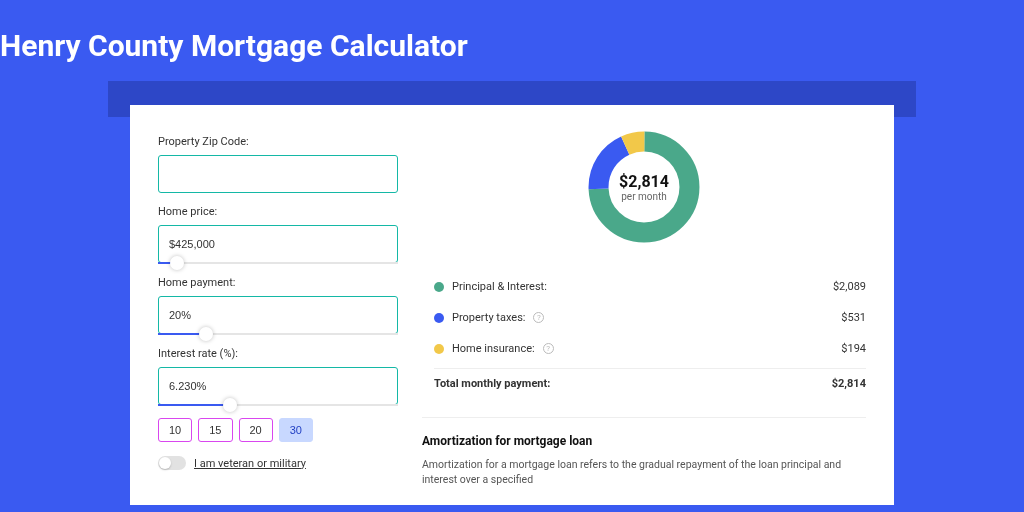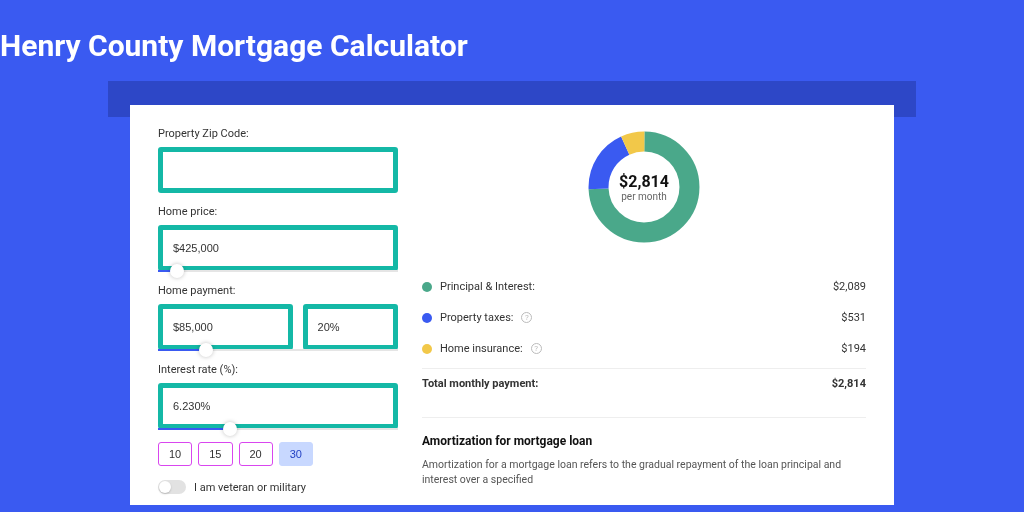--- a/index.html
+++ b/index.html
@@ -23,30 +23,30 @@
   }
   .card {
     background: #fff;
     margin: -12px 130px 0;
     padding: 22px 28px 0;
     display: flex;
     gap: 24px;
     height: 400px;
     overflow: hidden;
   }
-  .left { width: 240px; flex-shrink: 0; }
+  .left { width: 240px; flex-shrink: 0; margin-top: 8px; }
   .right { flex: 1; }
   .field-label {
     font-size: 11px;
     color: #333;
     margin-bottom: 7px;
   }
   .text-input {
     width: 100%;
-    border: 5px solid #14b8a6;
+    border: 1px solid #14b8a6;
     border-radius: 3px;
     padding: 12px 10px;
     font-size: 11px;
     color: #333;
     background: #fff;
   }
   .field-group { margin-bottom: 12px; }
   .slider-track {
     height: 2px;
     background: #e5e5e5;
@@ -100,21 +100,21 @@
   .toggle-knob {
     position: absolute;
     left: 1px;
     top: 1px;
     width: 12px;
     height: 12px;
     border-radius: 50%;
     background: #fff;
     box-shadow: 0 1px 2px rgba(0,0,0,0.2);
   }
-  .toggle-label { font-size: 11px; color: #333; }
+  .toggle-label { font-size: 11px; color: #333; text-decoration: underline; }
   .section-title {
     font-size: 12px;
     font-weight: 700;
     color: #111;
     margin-bottom: 14px;
   }
   .donut-wrap { display: flex; justify-content: center; margin-bottom: 6px; }
   .donut { position: relative; width: 120px; height: 120px; }
   .donut svg { width: 120px; height: 120px; display: block; }
   .donut-center {
@@ -128,20 +128,21 @@
   .donut-amount { font-size: 16px; font-weight: 700; color: #111; }
   .donut-sub { font-size: 10px; color: #666; }
   .breakdown { margin-top: 24px; }
   .line {
     display: flex;
     align-items: flex-start;
     justify-content: space-between;
     font-size: 11px;
     color: #333;
     padding: 9px 0;
+    margin-left: 12px;
   }
   .line .left-part { display: flex; align-items: center; gap: 8px; }
   .dot {
     width: 10px;
     height: 10px;
     border-radius: 50%;
     display: inline-block;
     flex-shrink: 0;
   }
   .info-icon {
@@ -194,21 +195,20 @@
       <input class="text-input" type="text" value="$425,000" style="">
       <div class="slider-track">
         <div class="slider-fill" style="width: 8%;"></div>
         <div class="slider-thumb" style="left: 8%;"></div>
       </div>
     </div>
 
     <div class="field-group">
       <div class="field-label">Home payment:</div>
       <div class="dp-row">
-        <input class="text-input dp-amount" type="text" value="$85,000" style="">
         <input class="text-input dp-pct" type="text" value="20%" style="">
       </div>
       <div class="slider-track">
         <div class="slider-fill" style="width: 20%;"></div>
         <div class="slider-thumb" style="left: 20%;"></div>
       </div>
     </div>
 
     <div class="field-group">
       <div class="field-label">Interest rate (%):</div>

